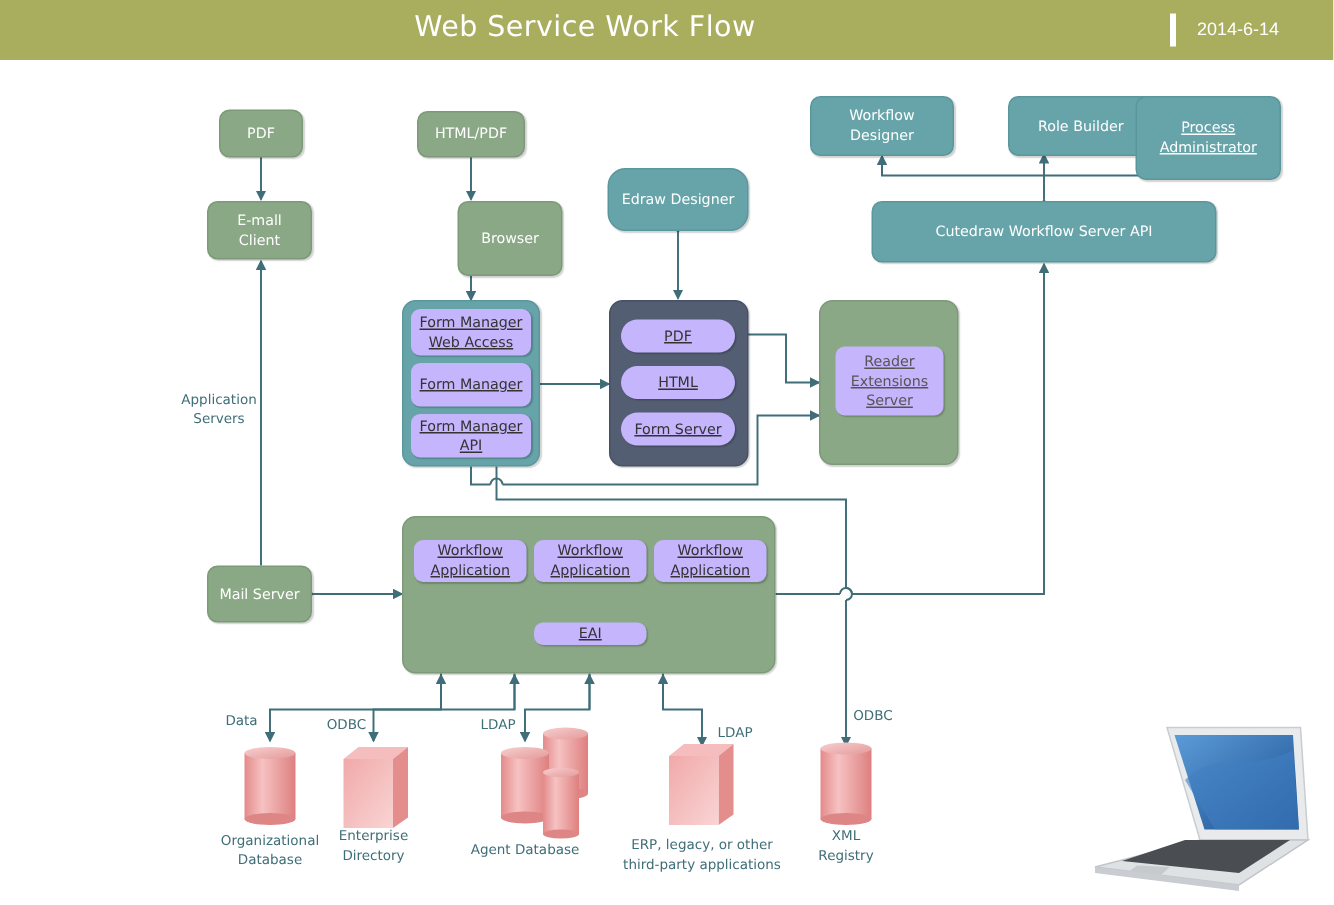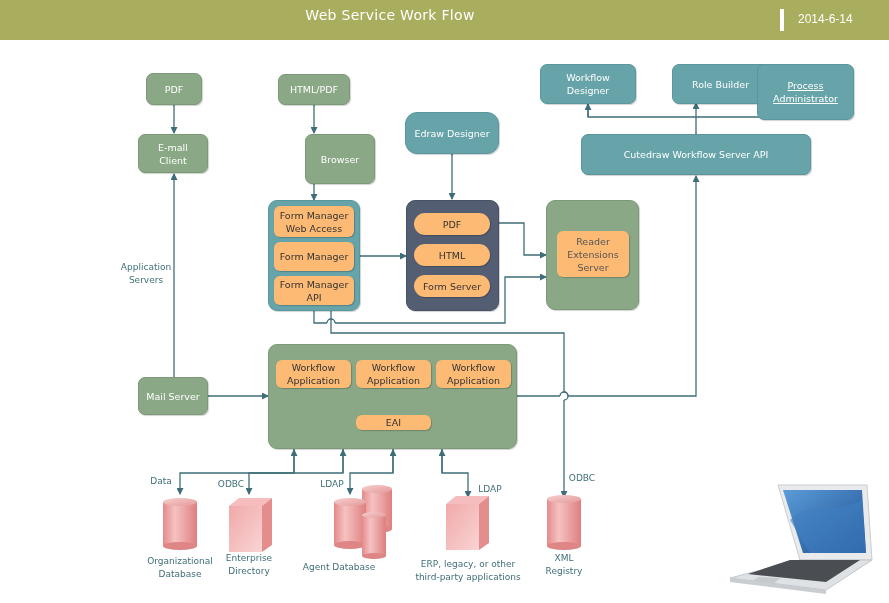--- a/index.html
+++ b/index.html
@@ -1,35 +1,35 @@
 <!DOCTYPE html>
 <html><head>
 <meta charset="utf-8">
 <style>
   html, body { margin: 0; padding: 0; background: #ffffff; }
   body { width: 889px; height: 603px; position: relative; overflow: hidden;
          font-family: "DejaVu Sans", sans-serif; }
   .header { position: absolute; left: 0; top: 0; width: 889px; height: 40px; background: #a9ad5e; }
   .title { position: absolute; left: 0; width: 780px; top: 7px; text-align: center;
-           color: #ffffff; font-size: 14px; letter-spacing: 0.3px; }
+           color: #ffffff; font-size: 19px; letter-spacing: 0.3px; }
   .hdr-bar { position: absolute; left: 780px; top: 9px; width: 4px; height: 22px; background: #ffffff; }
   .date { position: absolute; left: 798px; top: 12px; color: #ffffff; font-size: 12px;
           font-family: "Liberation Sans", sans-serif; }
   svg.diagram { position: absolute; left: 0; top: 0; }
   .node { position: absolute; border-radius: 7px; color: #ffffff; font-size: 9.5px;
           display: flex; align-items: center; justify-content: center; text-align: center;
           line-height: 13px; box-sizing: border-box; white-space: pre-line;
           box-shadow: 1px 1px 1px rgba(0,0,0,0.18); }
   .green { background: #8aa885; border: 1px solid #7d9a78; }
   .teal  { background: #67a4a9; border: 1px solid #5a979c; }
   .slate { background: #535e72; border: 1px solid #475165; }
-  .pill { position: absolute; background: #fdba74; border-radius: 6px; color: #333333; font-size: 9.5px;
+  .pill { position: absolute; background: #c4b5fd; border-radius: 6px; color: #333333; font-size: 9.5px;
           display: flex; align-items: center; justify-content: center; text-align: center;
           line-height: 13px; white-space: pre-line; box-sizing: border-box;
-          box-shadow: 1px 1px 1px rgba(0,0,0,0.2); }
+          box-shadow: 1px 1px 1px rgba(0,0,0,0.2); text-decoration: underline; }
   .pill.round { border-radius: 11px; }
   .lbl { position: absolute; color: #3f6e78; font-size: 9px; text-align: center; line-height: 13px;
          white-space: pre-line; }
 </style>
 </head>
 <body>
 
 <div class="header">
   <div class="title">Web Service Work Flow</div>
   <div class="hdr-bar"></div>
@@ -203,17 +203,17 @@
 <div class="lbl" style="left:146px;top:475px;width:30px;">Data</div>
 <div class="lbl" style="left:214px;top:478px;width:34px;">ODBC</div>
 <div class="lbl" style="left:315px;top:478px;width:34px;">LDAP</div>
 <div class="lbl" style="left:473px;top:483px;width:34px;">LDAP</div>
 <div class="lbl" style="left:564px;top:472px;width:36px;">ODBC</div>
 
 <div class="lbl" style="left:140px;top:555px;width:80px;">Organizational
 Database</div>
 <div class="lbl" style="left:214px;top:552px;width:70px;">Enterprise
 Directory</div>
-<div class="lbl" style="left:294px;top:561px;width:90px;">Agent Database</div>
+<div class="lbl" style="left:305px;top:561px;width:90px;">Agent Database</div>
 <div class="lbl" style="left:408px;top:558px;width:120px;">ERP, legacy, or other
 third-party applications</div>
 <div class="lbl" style="left:537px;top:552px;width:54px;">XML
 Registry</div>
 
 </body></html>

